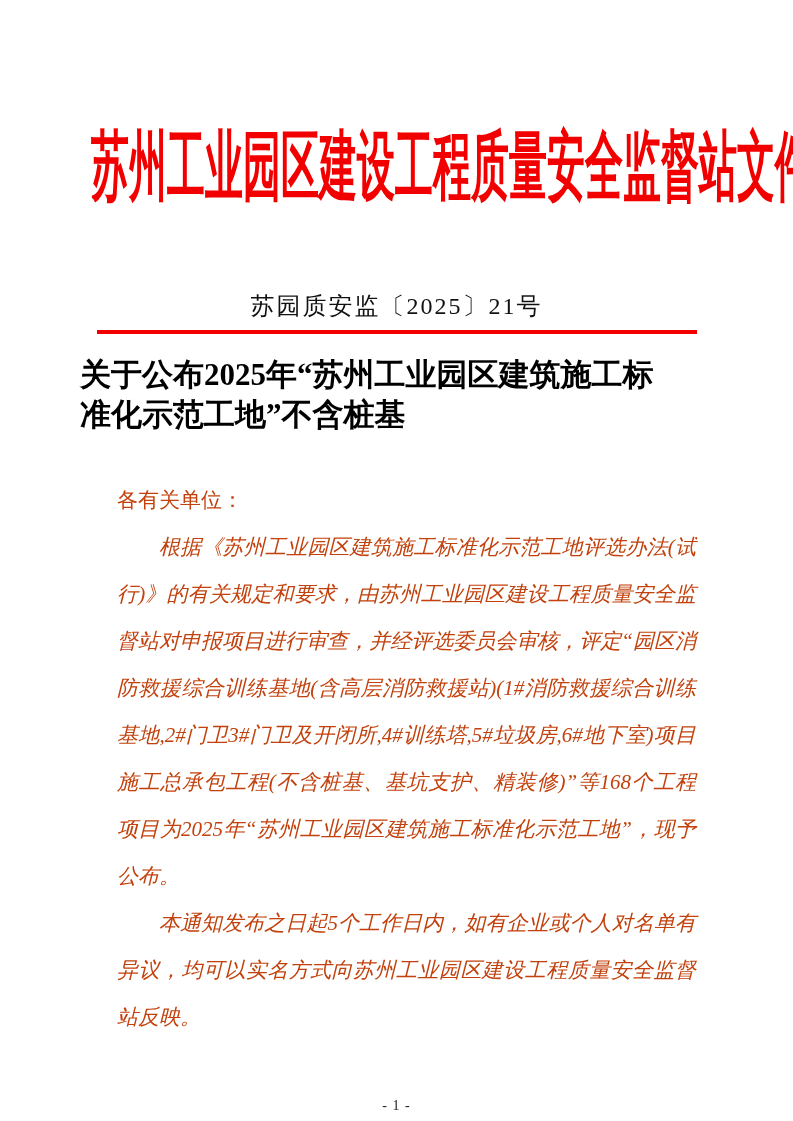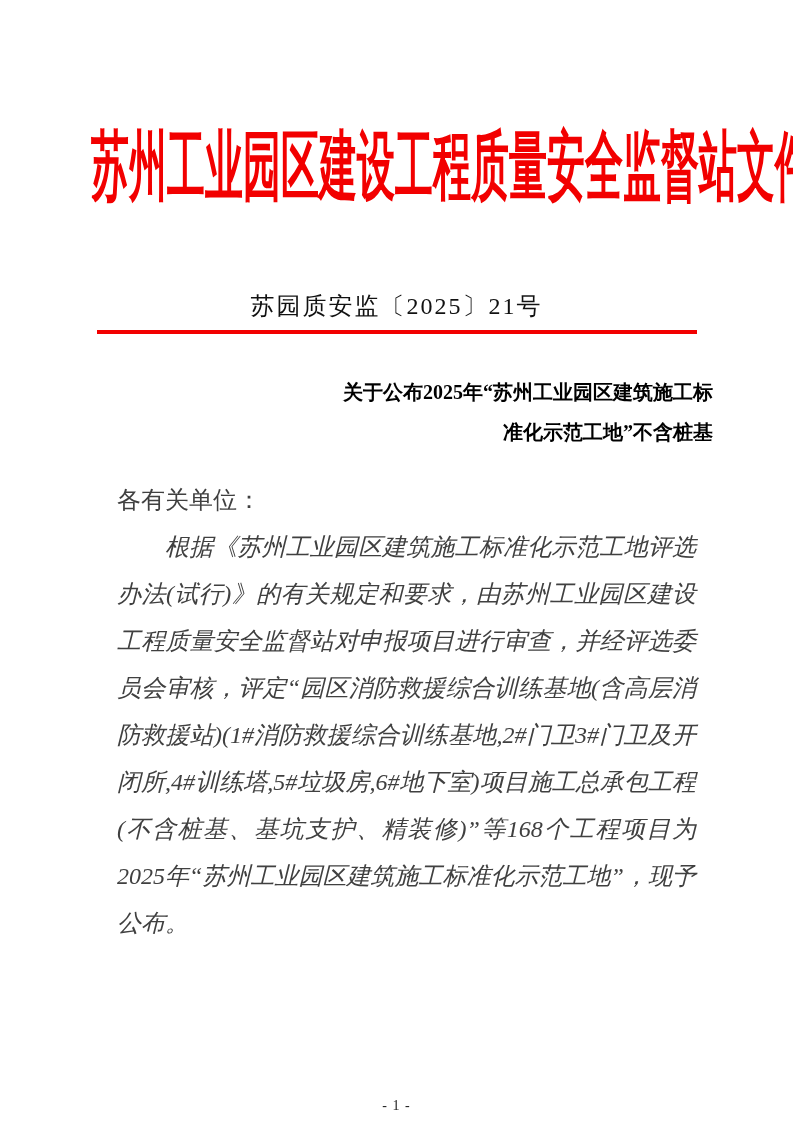--- a/index.html
+++ b/index.html
@@ -51,38 +51,38 @@
     position: absolute;
     top: 330px;
     left: 97px;
     width: 600px;
     height: 4px;
     background: #f20000;
   }
 
   .doc-title {
     position: absolute;
-    top: 372px;
+    top: 355px;
     left: 80px;
     width: 633px;
-    text-align: right;
-    font-size: 20px;
+    text-align: left;
+    font-size: 31px;
     font-weight: bold;
     line-height: 40px;
     color: #000000;
   }
 
   .body-text {
     position: absolute;
     top: 477px;
     left: 117px;
     width: 579px;
-    font-size: 24px;
+    font-size: 21px;
     line-height: 47px;
-    color: #404040;
+    color: #c2410c;
   }
   .body-text .salutation {
     text-align: left;
   }
   .body-text p.para {
     text-indent: 2em;
     text-align: justify;
     font-style: italic;
   }
   .body-text p.para-last {
@@ -133,17 +133,18 @@
   <div class="red-rule"></div>
 
   <div class="doc-title">
     <div>关于公布2025年“苏州工业园区建筑施工标</div>
     <div>准化示范工地”不含桩基</div>
   </div>
 
   <div class="body-text">
     <p class="salutation">各有关单位：</p>
     <p class="para">根据《苏州工业园区建筑施工标准化示范工地评选办法(试行)》的有关规定和要求，由苏州工业园区建设工程质量安全监督站对申报项目进行审查，并经评选委员会审核，评定“园区消防救援综合训练基地(含高层消防救援站)(1#消防救援综合训练基地,2#门卫3#门卫及开闭所,4#训练塔,5#垃圾房,6#地下室)项目施工总承包工程(不含桩基、基坑支护、精装修)”等168个工程项目为2025年“苏州工业园区建筑施工标准化示范工地”，现予公布。</p>
+    <p class="para">本通知发布之日起5个工作日内，如有企业或个人对名单有异议，均可以实名方式向苏州工业园区建设工程质量安全监督站反映。</p>
   </div>
 
   <div class="page-number">- 1 -</div>
 
 </div>
 
 </body></html>

